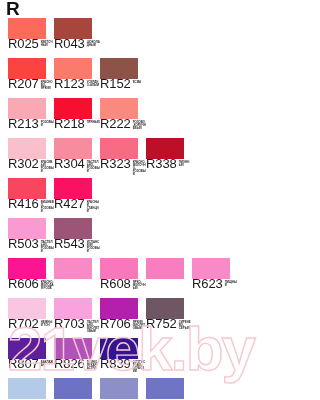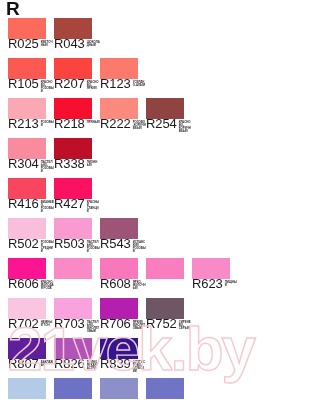--- a/index.html
+++ b/index.html
@@ -134,40 +134,40 @@
         <div class="cell">
           <span class="chip" style="background: rgb(166, 70, 61);"></span>
           <div class="meta">
             <span class="code">R043</span>
             <span class="cname">ШОКОЛАДНЫЙ</span>
           </div>
         </div>
       </div>
       <div class="swatch-row">
         <div class="cell">
-          <span class="chip" style="background: rgb(251, 90, 82);"></span>
-          <div class="meta">
-            <span class="code">R105</span>
-            <span class="cname">КРАСНОВО-РОЗОВЫЙ</span>
-          </div>
-        </div>
-        <div class="cell">
           <span class="chip" style="background: rgb(251, 68, 63);"></span>
           <div class="meta">
             <span class="code">R207</span>
             <span class="cname">КРАСНОВО-ЯРКИЙ</span>
           </div>
         </div>
         <div class="cell">
           <span class="chip" style="background: rgb(251, 122, 108);"></span>
           <div class="meta">
             <span class="code">R123</span>
             <span class="cname">УСЕРДНО-АЛЫЙ</span>
           </div>
         </div>
+        <div class="cell">
+          <span class="chip" style="background: rgb(141, 83, 73);"></span>
+          <div class="meta">
+            <span class="code">R152</span>
+            <span class="cname">ЕСМА</span>
+          </div>
+        </div>
       </div>
       <div class="swatch-row">
         <div class="cell">
           <span class="chip" style="background: rgb(249, 168, 180);"></span>
           <div class="meta">
             <span class="code">R213</span>
             <span class="cname">РОЗОВЫЙ</span>
           </div>
         </div>
         <div class="cell">
@@ -177,37 +177,44 @@
             <span class="cname">ПРЯНЫЙ</span>
           </div>
         </div>
         <div class="cell">
           <span class="chip" style="background: rgb(249, 138, 125);"></span>
           <div class="meta">
             <span class="code">R222</span>
             <span class="cname">РОЗОВО-КОРИЧНЕВЫЙ</span>
           </div>
         </div>
-        <div class="cell">
-          <span class="chip" style="background: rgb(143, 68, 65);"></span>
-          <div class="meta">
-            <span class="code">R254</span>
-            <span class="cname">КРАСНОВО-КОРИЧНЕВЫЙ</span>
-          </div>
-        </div>
-      </div>
-      <div class="swatch-row">
+      </div>
+      <div class="swatch-row">
+        <div class="cell">
+          <span class="chip" style="background: rgb(249, 191, 202);"></span>
+          <div class="meta">
+            <span class="code">R302</span>
+            <span class="cname">КРАСИВЫЙ РОЗОВЫЙ</span>
+          </div>
+        </div>
         <div class="cell">
           <span class="chip" style="background: rgb(249, 139, 158);"></span>
           <div class="meta">
             <span class="code">R304</span>
             <span class="cname">ПАСТЕЛЬНО-РОЗОВЫЙ</span>
           </div>
         </div>
         <div class="cell">
+          <span class="chip" style="background: rgb(249, 106, 132);"></span>
+          <div class="meta">
+            <span class="code">R323</span>
+            <span class="cname">КРАСНО-МОЛОЧНО-РОЗОВЫЙ</span>
+          </div>
+        </div>
+        <div class="cell">
           <span class="chip" style="background: rgb(189, 16, 40);"></span>
           <div class="meta">
             <span class="code">R338</span>
             <span class="cname">ПИОННЫЙ</span>
           </div>
         </div>
       </div>
       <div class="swatch-row">
         <div class="cell">
           <span class="chip" style="background: rgb(249, 70, 95);"></span>
@@ -219,27 +226,20 @@
         <div class="cell">
           <span class="chip" style="background: rgb(251, 17, 97);"></span>
           <div class="meta">
             <span class="code">R427</span>
             <span class="cname">КРАСНЫЙ СТАНЦИЙ</span>
           </div>
         </div>
       </div>
       <div class="swatch-row">
         <div class="cell">
-          <span class="chip" style="background: rgb(249, 190, 219);"></span>
-          <div class="meta">
-            <span class="code">R502</span>
-            <span class="cname">РОЗОВЫЙ СРЕДНИЙ</span>
-          </div>
-        </div>
-        <div class="cell">
           <span class="chip" style="background: rgb(249, 154, 208);"></span>
           <div class="meta">
             <span class="code">R503</span>
             <span class="cname">ПАСТЕЛЬНО-РОЗОВЫЙ</span>
           </div>
         </div>
         <div class="cell">
           <span class="chip" style="background: rgb(156, 84, 119);"></span>
           <div class="meta">
             <span class="code">R543</span>

